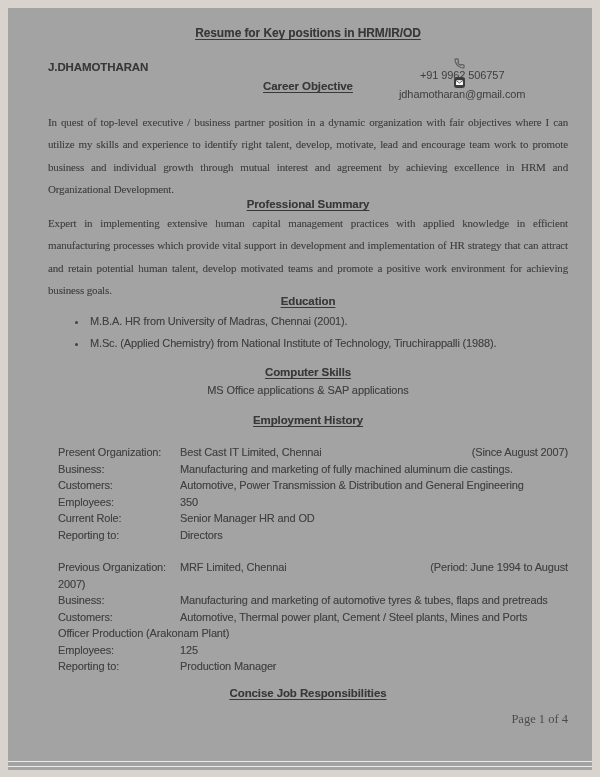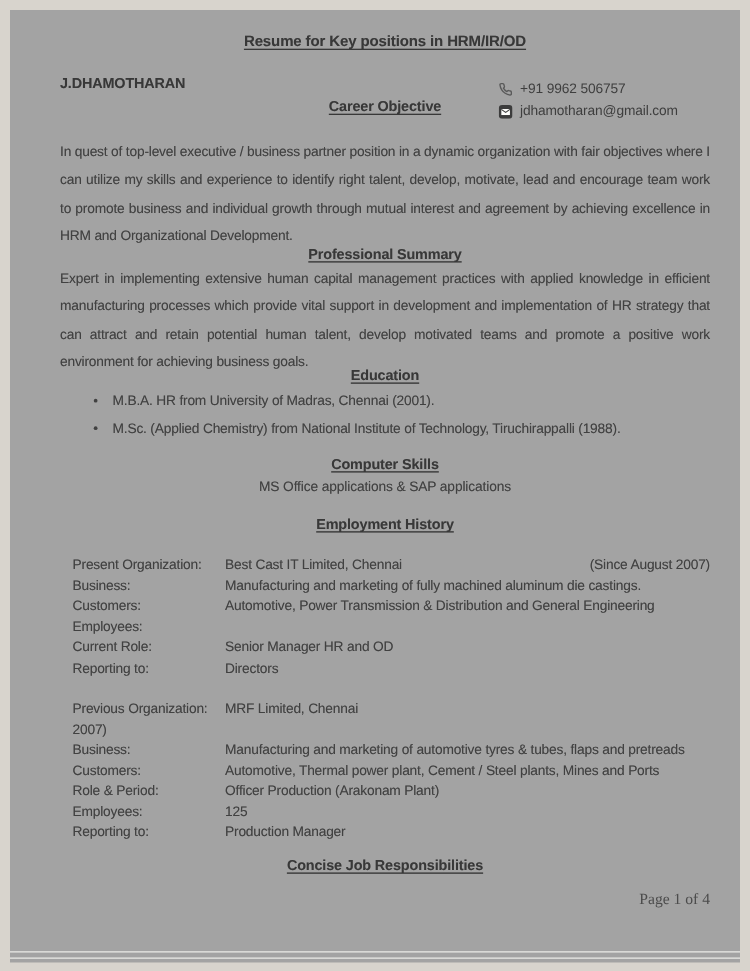--- a/index.html
+++ b/index.html
@@ -27,29 +27,30 @@
     color:#383838;
     letter-spacing:-0.1px;
   }
   .doc-title{font-size:12px;}
   .para{
     font-size:11px;
     line-height:22.3px;
     text-align:justify;
     letter-spacing:-0.15px;
     color:#414141;
+    font-family:Liberation Serif, serif;
   }
   .soft{text-shadow:0 0 0.5px rgba(80,80,80,0.45);}
   .contact{height:40px;}
   .contact-name{
     font-weight:bold;font-size:11.5px;color:#383838;
     position:absolute;left:0;top:3px;letter-spacing:-0.1px;
   }
   .contact-right{position:absolute;left:351px;top:0;}
-  .contact-row{display:flex;align-items:flex-end;height:18.5px;font-size:11px;letter-spacing:-0.1px;}
+  .contact-row{display:flex;align-items:center;height:18.5px;font-size:11px;letter-spacing:-0.1px;flex-direction:column;}
   .contact-row .ic{width:11px;height:11px;margin-right:6px;flex:0 0 auto;display:block;}
   ul.edu{
     margin:0;padding:0 0 0 40px;
     font-size:11px;line-height:22px;letter-spacing:-0.15px;color:#414141;
   }
   ul.edu li{padding-left:2px;}
   .center-line{font-size:11px;text-align:center;letter-spacing:-0.1px;color:#414141;}
   .emp{font-size:11px;letter-spacing:-0.15px;color:#414141;}
   .emp-row{display:flex;line-height:16.5px;padding-left:10px;}
   .emp-label{width:122px;flex:0 0 auto;}
@@ -115,49 +116,50 @@
     <div class="emp-row">
       <span class="emp-label">Business:</span>
       <span class="emp-value">Manufacturing and marketing of fully machined aluminum die castings.</span>
     </div>
     <div class="emp-row">
       <span class="emp-label">Customers:</span>
       <span class="emp-value">Automotive, Power Transmission &amp; Distribution and General Engineering</span>
     </div>
     <div class="emp-row">
       <span class="emp-label">Employees:</span>
+      <span class="emp-value">350</span>
     </div>
     <div class="emp-row">
       <span class="emp-label">Current Role:</span>
       <span class="emp-value">Senior Manager HR and OD</span>
     </div>
     <div class="emp-row">
       <span class="emp-label">Reporting to:</span>
       <span class="emp-value">Directors</span>
     </div>
   </div>
 
   <div class="abs emp soft" style="top:551px;">
     <div class="emp-row">
       <span class="emp-label">Previous Organization:</span>
       <span class="emp-value">MRF Limited, Chennai</span>
+      <span class="emp-note">(Period: June 1994 to August</span>
     </div>
     <div class="emp-row">
       <span class="emp-label">2007)</span>
     </div>
     <div class="emp-row">
       <span class="emp-label">Business:</span>
       <span class="emp-value">Manufacturing and marketing of automotive tyres &amp; tubes, flaps and pretreads</span>
     </div>
     <div class="emp-row">
       <span class="emp-label">Customers:</span>
       <span class="emp-value">Automotive, Thermal power plant, Cement / Steel plants, Mines and Ports</span>
     </div>
     <div class="emp-row">
-      <span class="emp-label">Role &amp; Period:</span>
       <span class="emp-value">Officer Production (Arakonam Plant)</span>
     </div>
     <div class="emp-row">
       <span class="emp-label">Employees:</span>
       <span class="emp-value">125</span>
     </div>
     <div class="emp-row">
       <span class="emp-label">Reporting to:</span>
       <span class="emp-value">Production Manager</span>
     </div>

